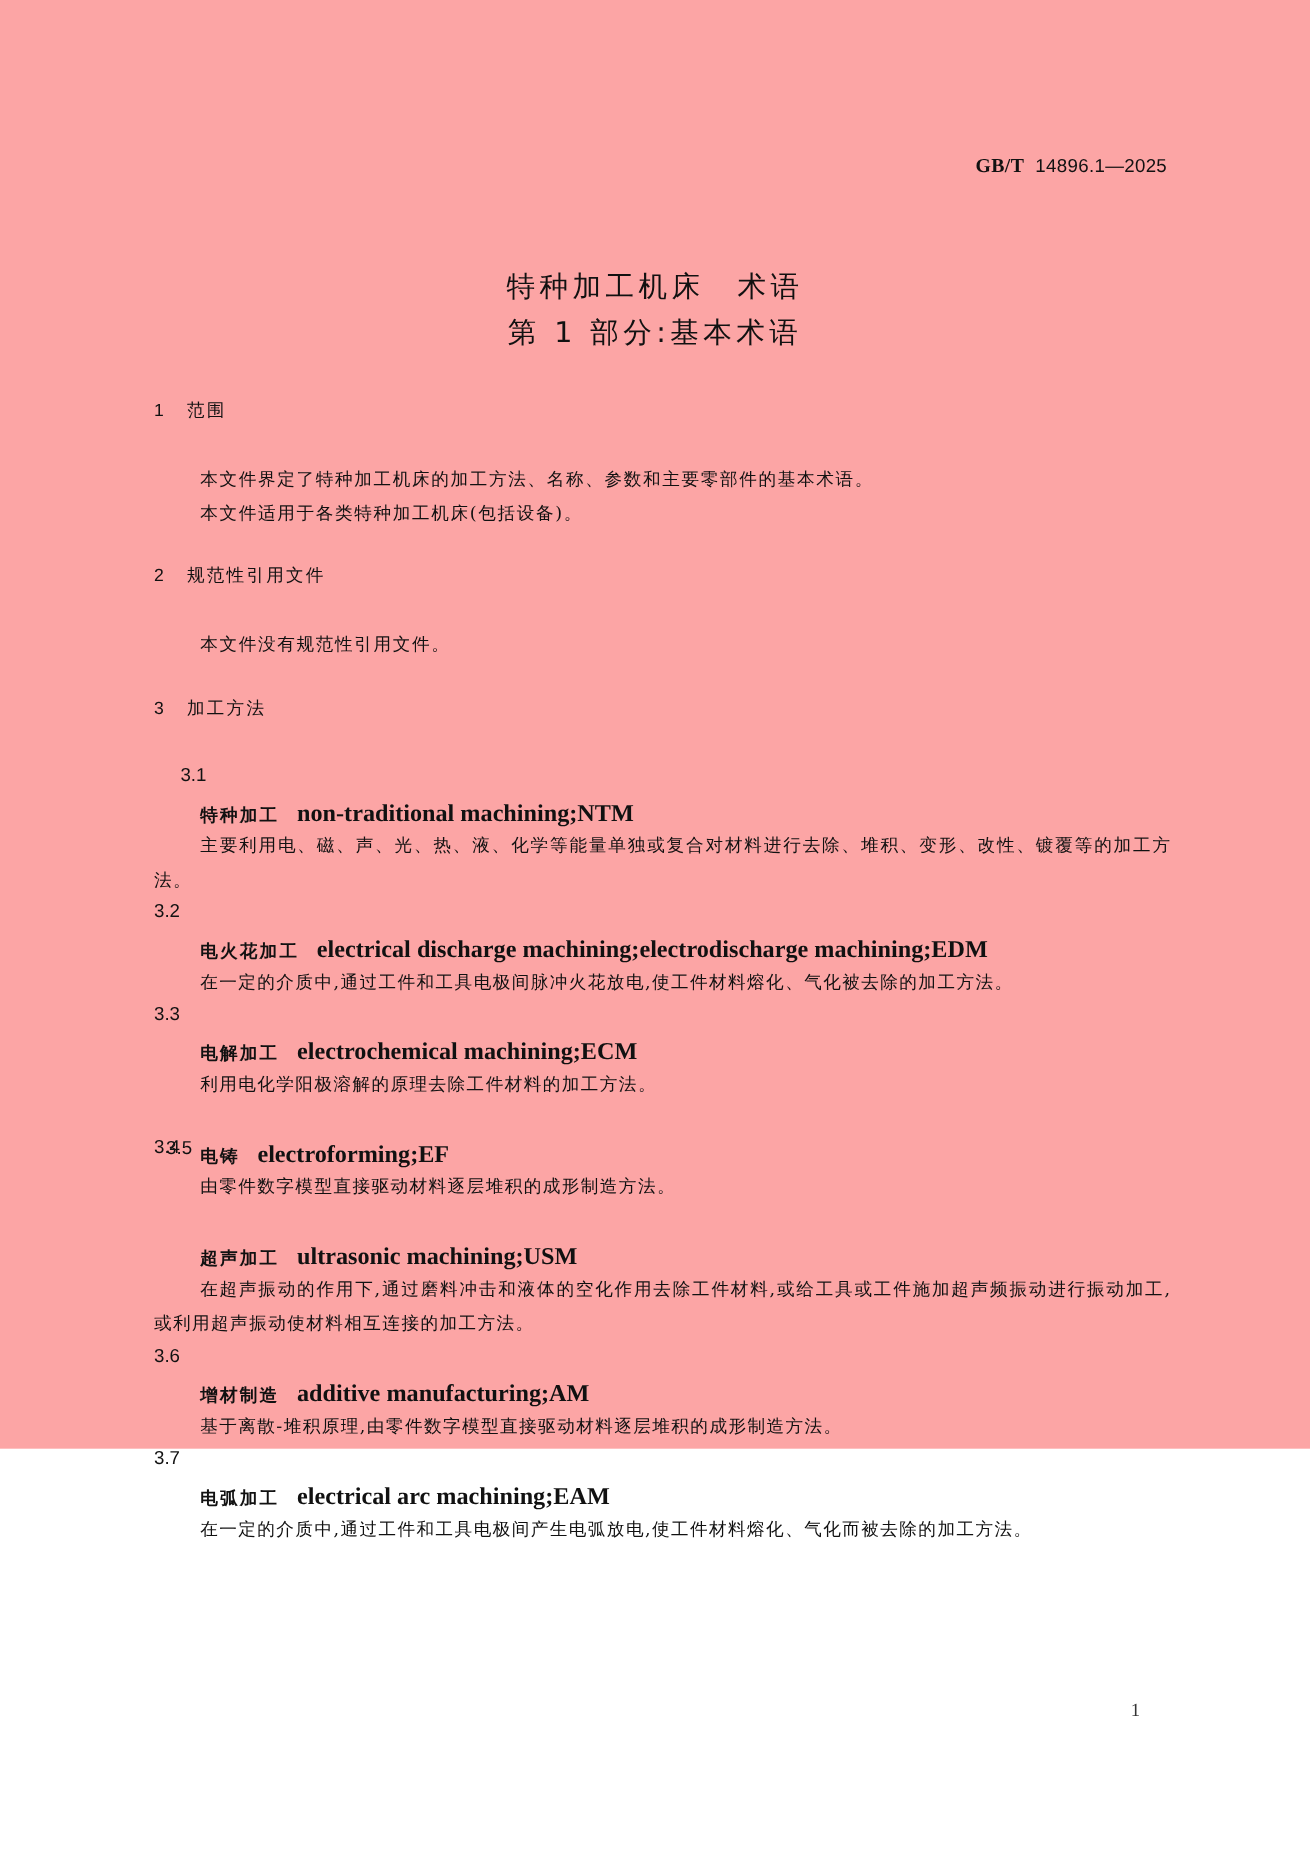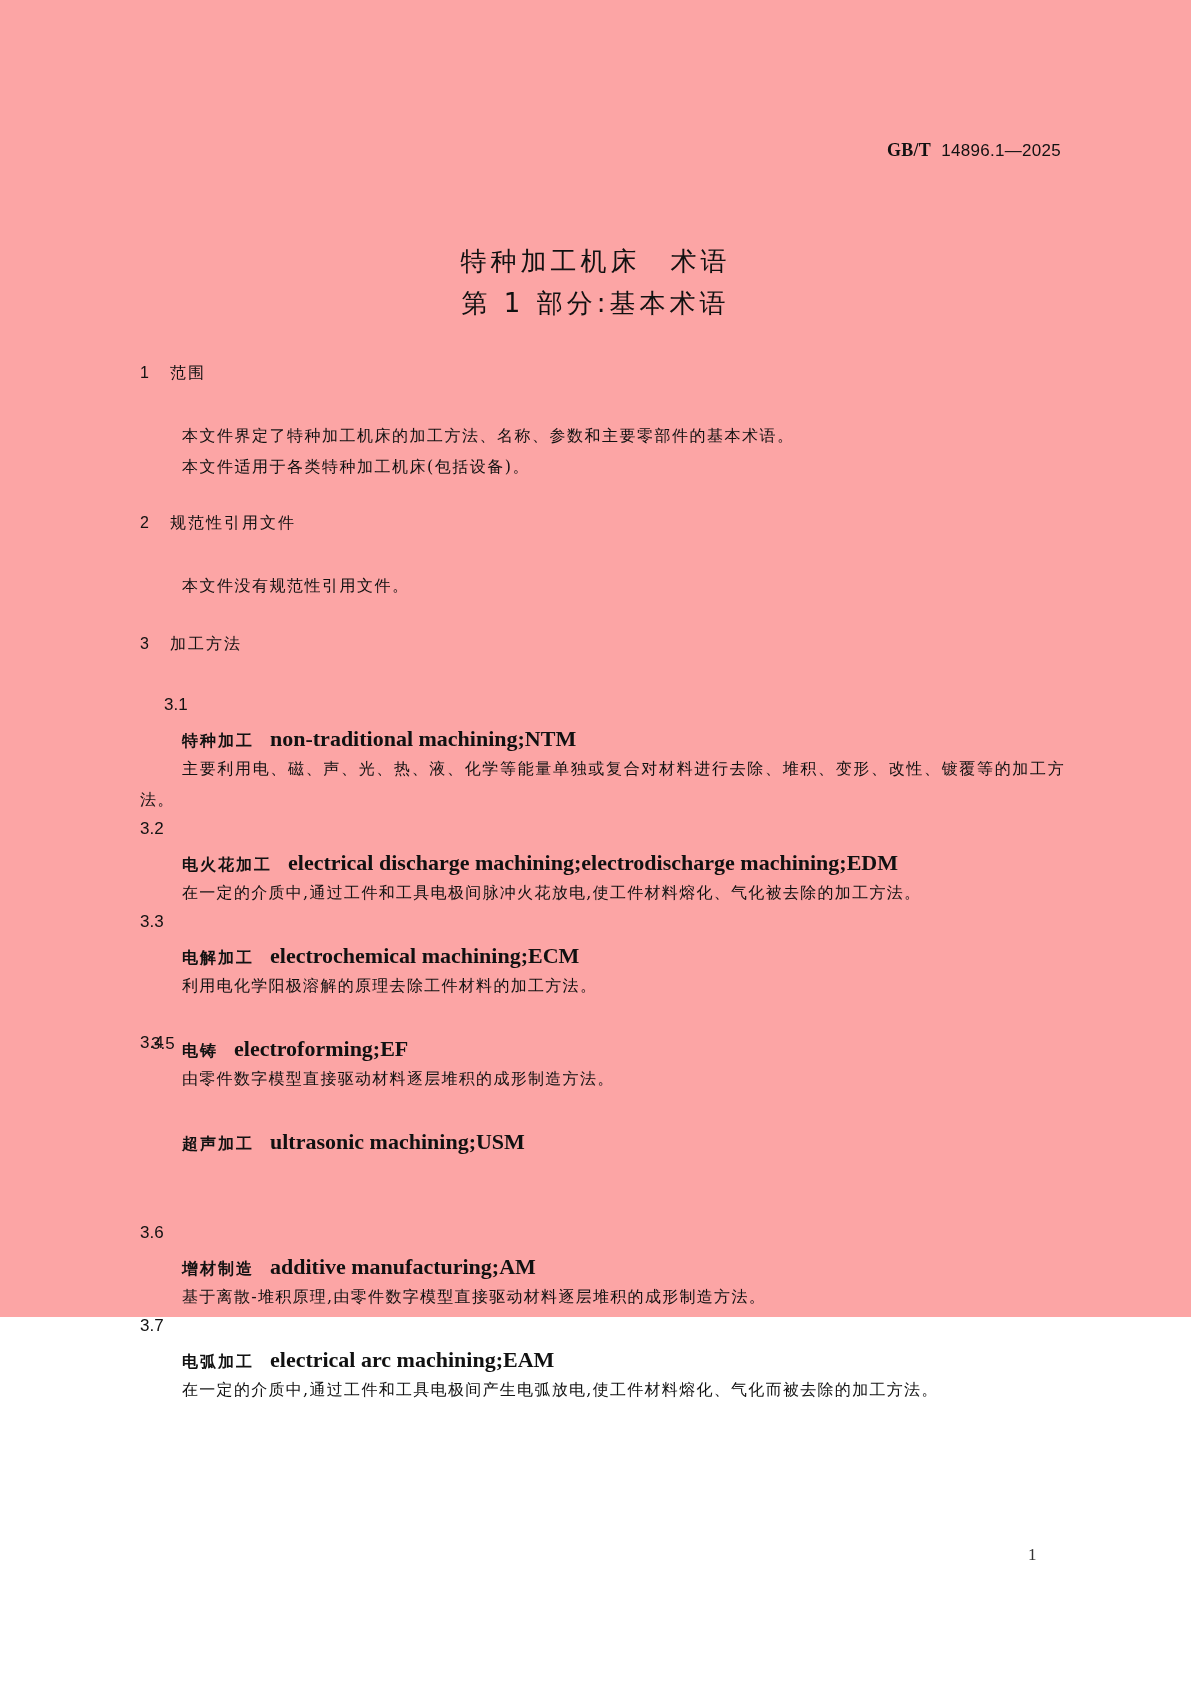--- a/index.html
+++ b/index.html
@@ -76,20 +76,21 @@
   <div class="entry-num" style="top:1005px;margin-top:28px;">3.4</div>
   <div class="term" style="top:1036px;">
     <span class="zh">电铸</span><span class="en">electroforming;EF</span>
   </div>
   <div class="def" style="top:1063px;">由零件数字模型直接驱动材料逐层堆积的成形制造方法。</div>
 
   <div class="entry-num" style="top:1034px;margin-left:11px;">3.5</div>
   <div class="term" style="top:1129px;">
     <span class="zh">超声加工</span><span class="en">ultrasonic machining;USM</span>
   </div>
+  <div class="def" style="top:1156px;">在超声振动的作用下,通过磨料冲击和液体的空化作用去除工件材料,或给工具或工件施加超声频振动进行振动加工,或利用超声振动使材料相互连接的加工方法。</div>
 
   <div class="entry-num" style="top:1223px;">3.6</div>
   <div class="term" style="top:1254px;">
     <span class="zh">增材制造</span><span class="en">additive manufacturing;AM</span>
   </div>
   <div class="def" style="top:1281px;">基于离散-堆积原理,由零件数字模型直接驱动材料逐层堆积的成形制造方法。</div>
 
   <div class="entry-num" style="top:1316px;">3.7</div>
   <div class="term" style="top:1347px;text-align:center;">
     <span class="zh">电弧加工</span><span class="en">electrical arc machining;EAM</span>

